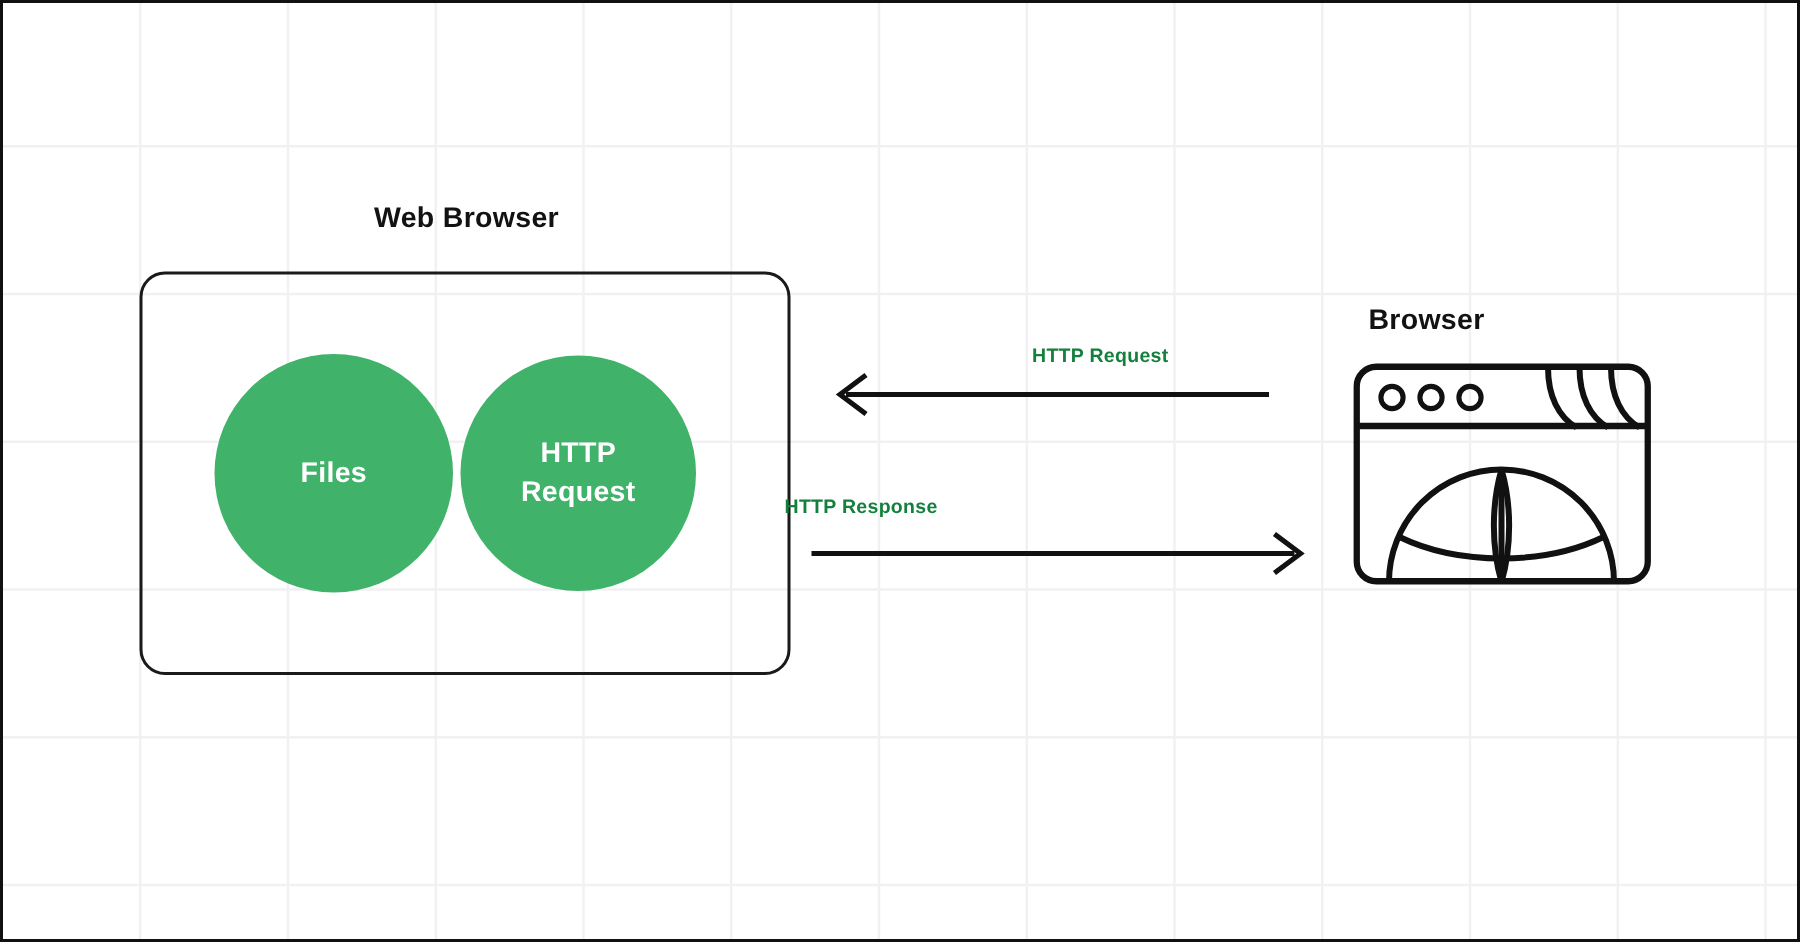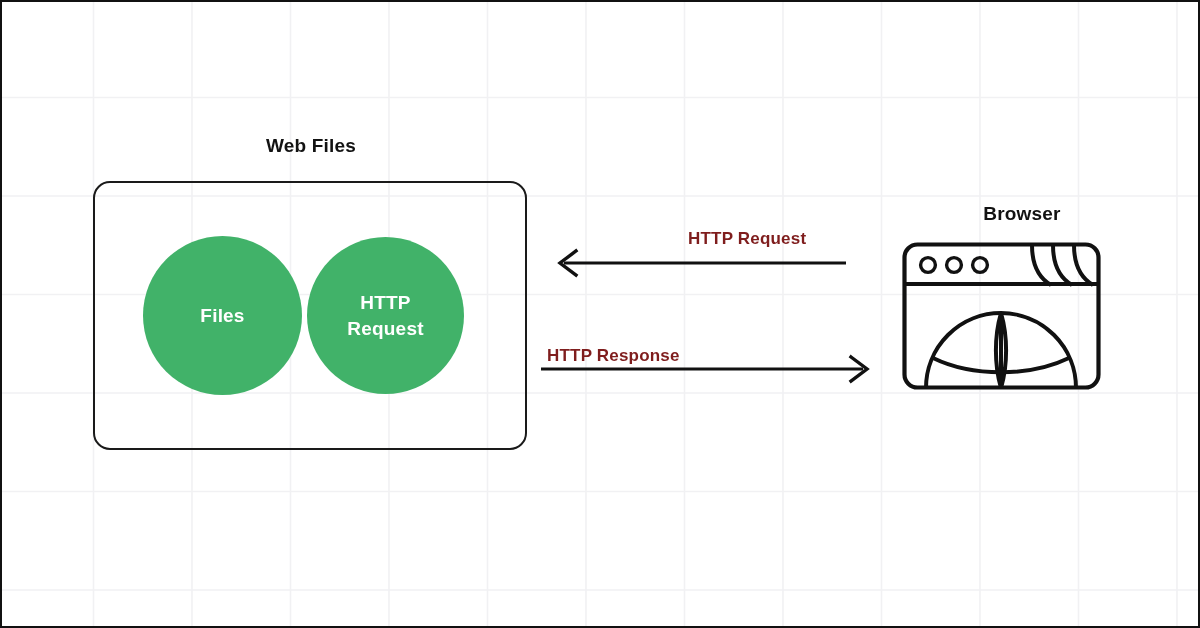--- a/index.html
+++ b/index.html
@@ -34,21 +34,21 @@
     font-weight: bold;
     color: #121212;
     letter-spacing: 0.2px;
     white-space: nowrap;
     text-align: center;
   }
   #web-server-label {
     left: 0; top: 133px; width: 618px;
   }
   #browser-label {
-    left: 900px; top: 201px; width: 240px;
+    left: 829px; top: 201px; width: 240px;
   }
   
   #server-box {
     position: absolute;
     left: 91px; top: 179px;
     width: 434px; height: 269px;
     border: 2px solid #1a1a1a;
     border-radius: 17px;
     box-sizing: border-box;
     background: transparent;
@@ -78,28 +78,28 @@
   }
   
   .arrow-svg {
     position: absolute;
     overflow: visible;
   }
   #request-arrow { left: 548px; top: 244px; width: 300px; height: 34px; }
   #response-arrow { left: 535px; top: 350px; width: 336px; height: 34px; }
   .arrow-label {
     position: absolute;
-    font-size: 17px;
+    font-size: 13px;
     font-weight: bold;
-    color: #7f1d1d;
+    color: #15803d;
     letter-spacing: 0.2px;
     white-space: nowrap;
   }
   #request-label { left: 686px; top: 227px; }
-  #response-label { left: 545px; top: 328px; margin-top: 16px; }
+  #response-label { left: 521px; top: 328px; }
   
   #browser-icon {
     position: absolute;
     left: 898px; top: 238px;
     width: 203px; height: 152px;
   }
 </style>
 </head>
 <body>
 
@@ -121,21 +121,21 @@
       <line x1="1175" y1="0" x2="1175" y2="628"></line>
       <line x1="0" y1="95.5" x2="1200" y2="95.5"></line>
       <line x1="0" y1="194" x2="1200" y2="194"></line>
       <line x1="0" y1="292.5" x2="1200" y2="292.5"></line>
       <line x1="0" y1="391" x2="1200" y2="391"></line>
       <line x1="0" y1="489.5" x2="1200" y2="489.5"></line>
       <line x1="0" y1="588" x2="1200" y2="588"></line>
     </g>
   </svg>
 
-  <div class="node-label" id="web-server-label">Web Files</div>
+  <div class="node-label" id="web-server-label">Web Browser</div>
 
   <div id="server-box"></div>
 
   <div class="node-circle" id="files-circle">
     <span>Files</span>
   </div>
 
   <div class="node-circle" id="http-server-circle">
     <span>
       <span>HTTP</span><br>

